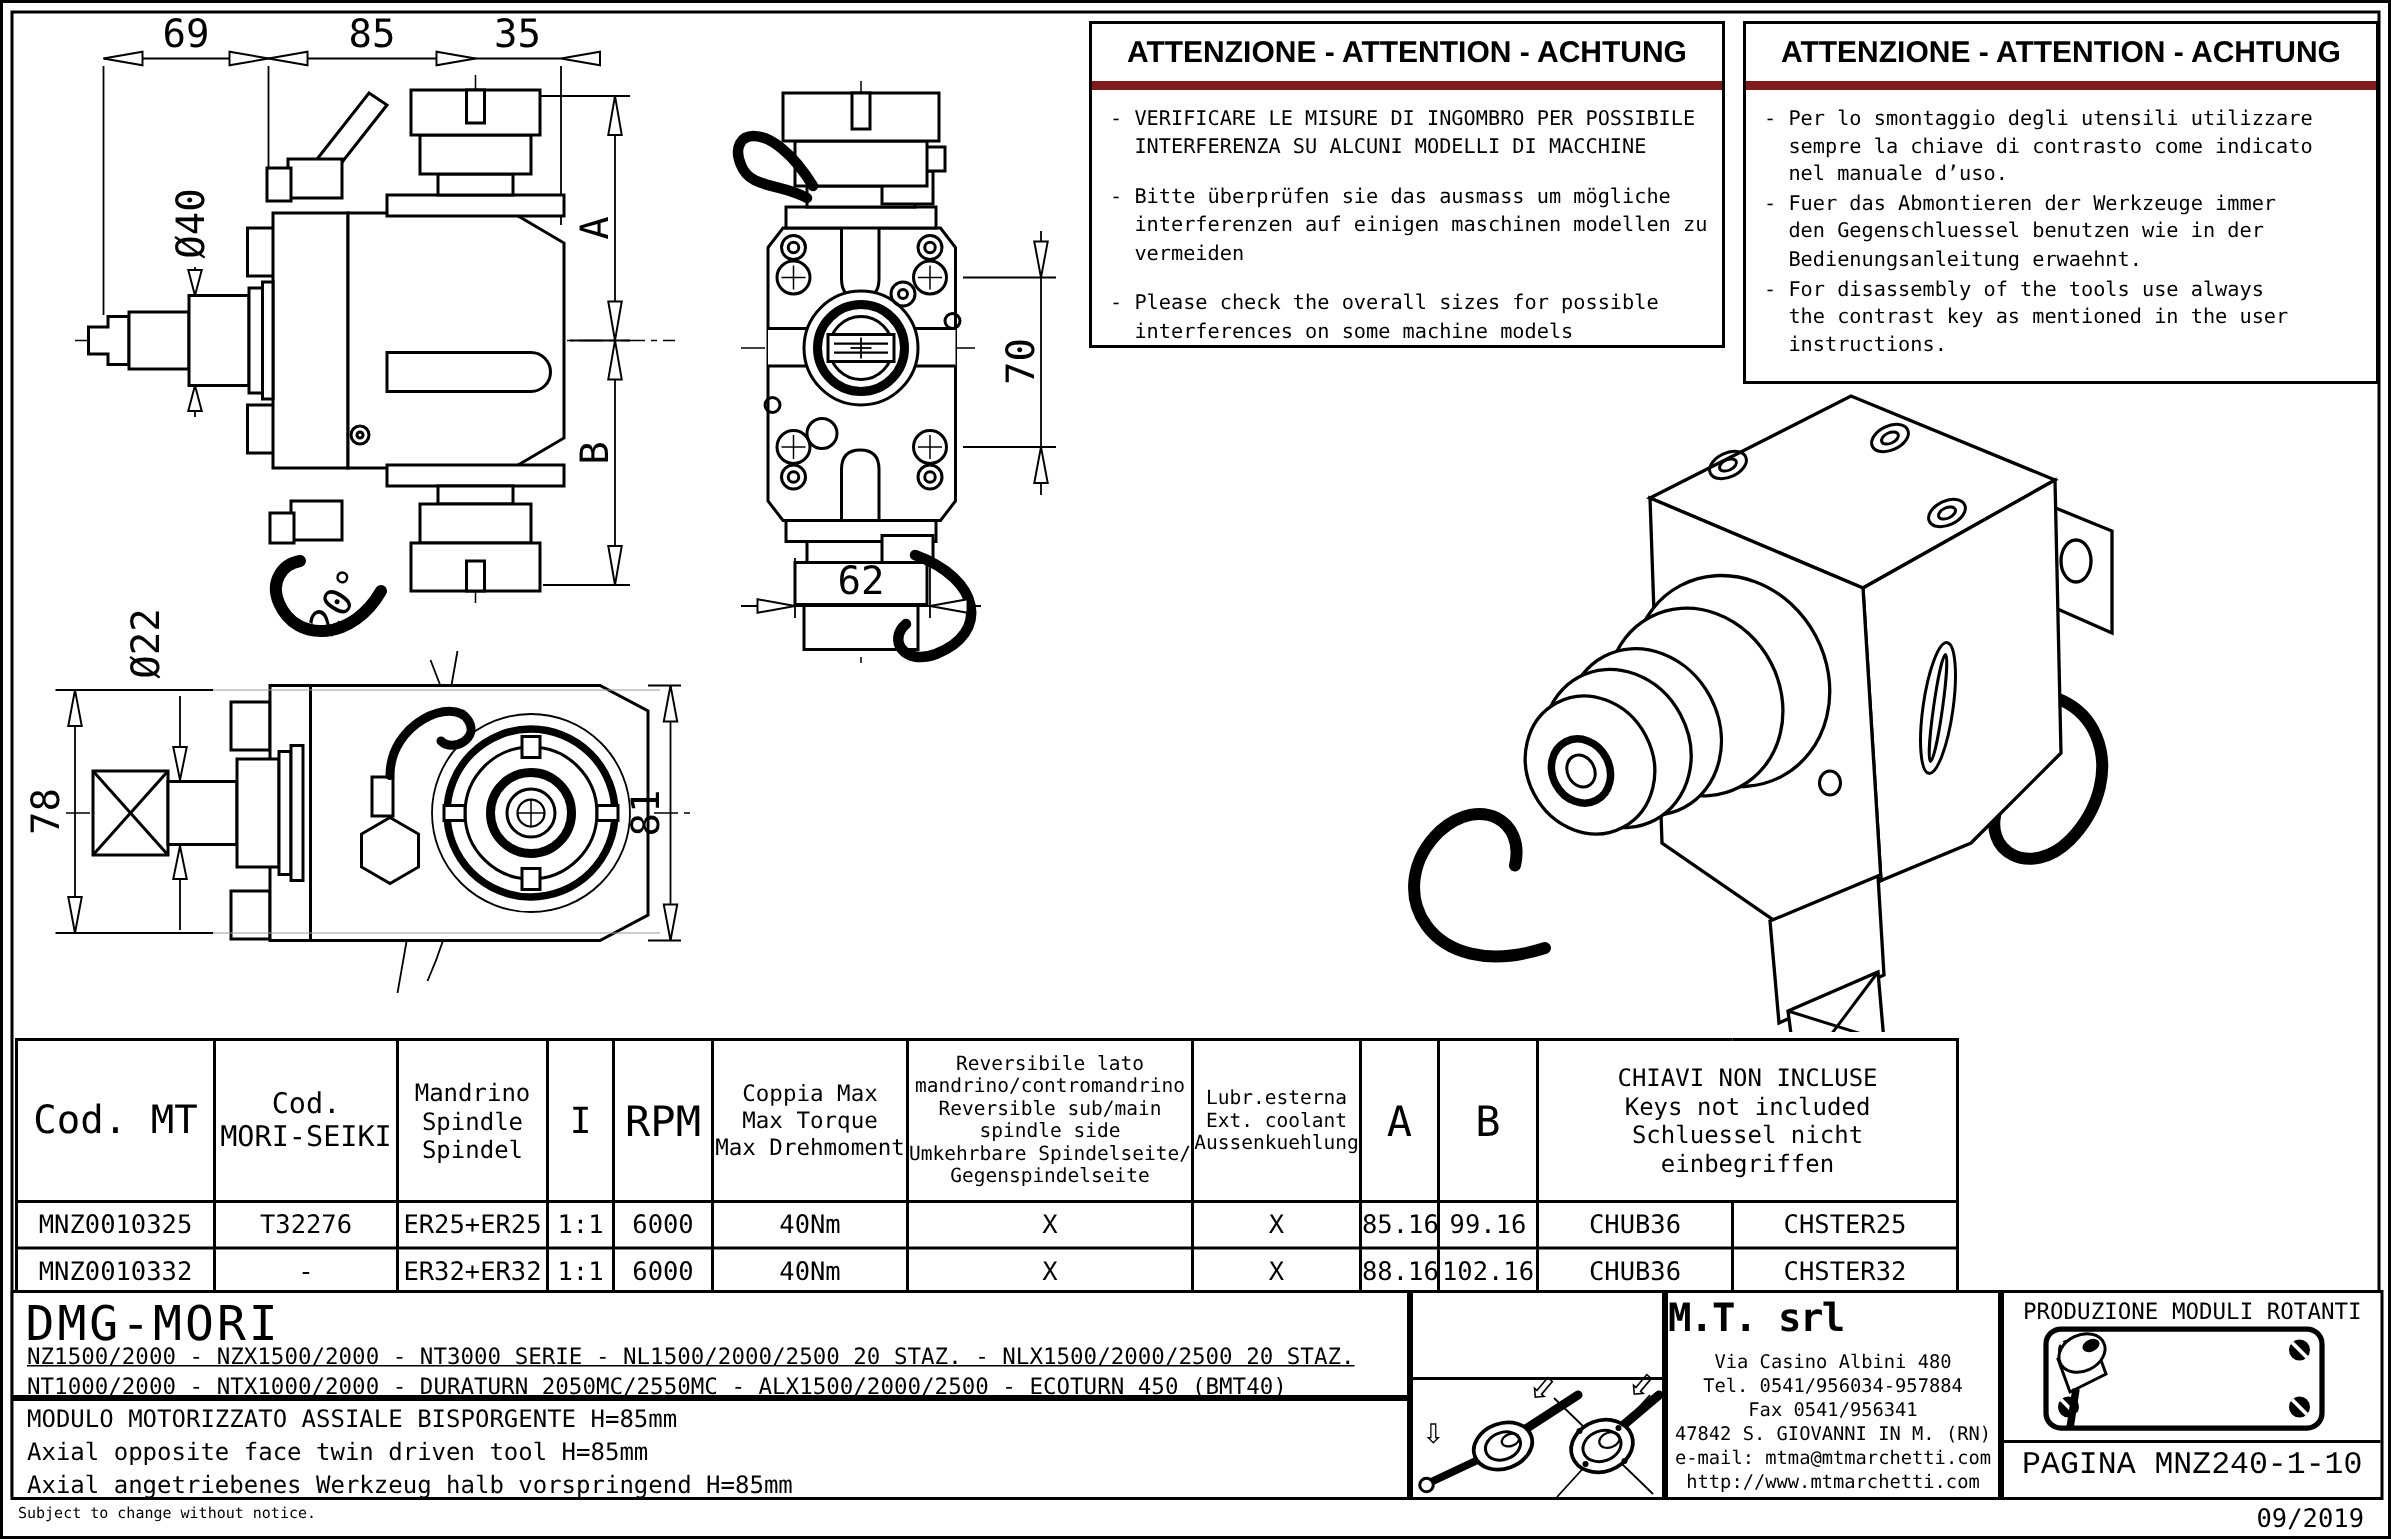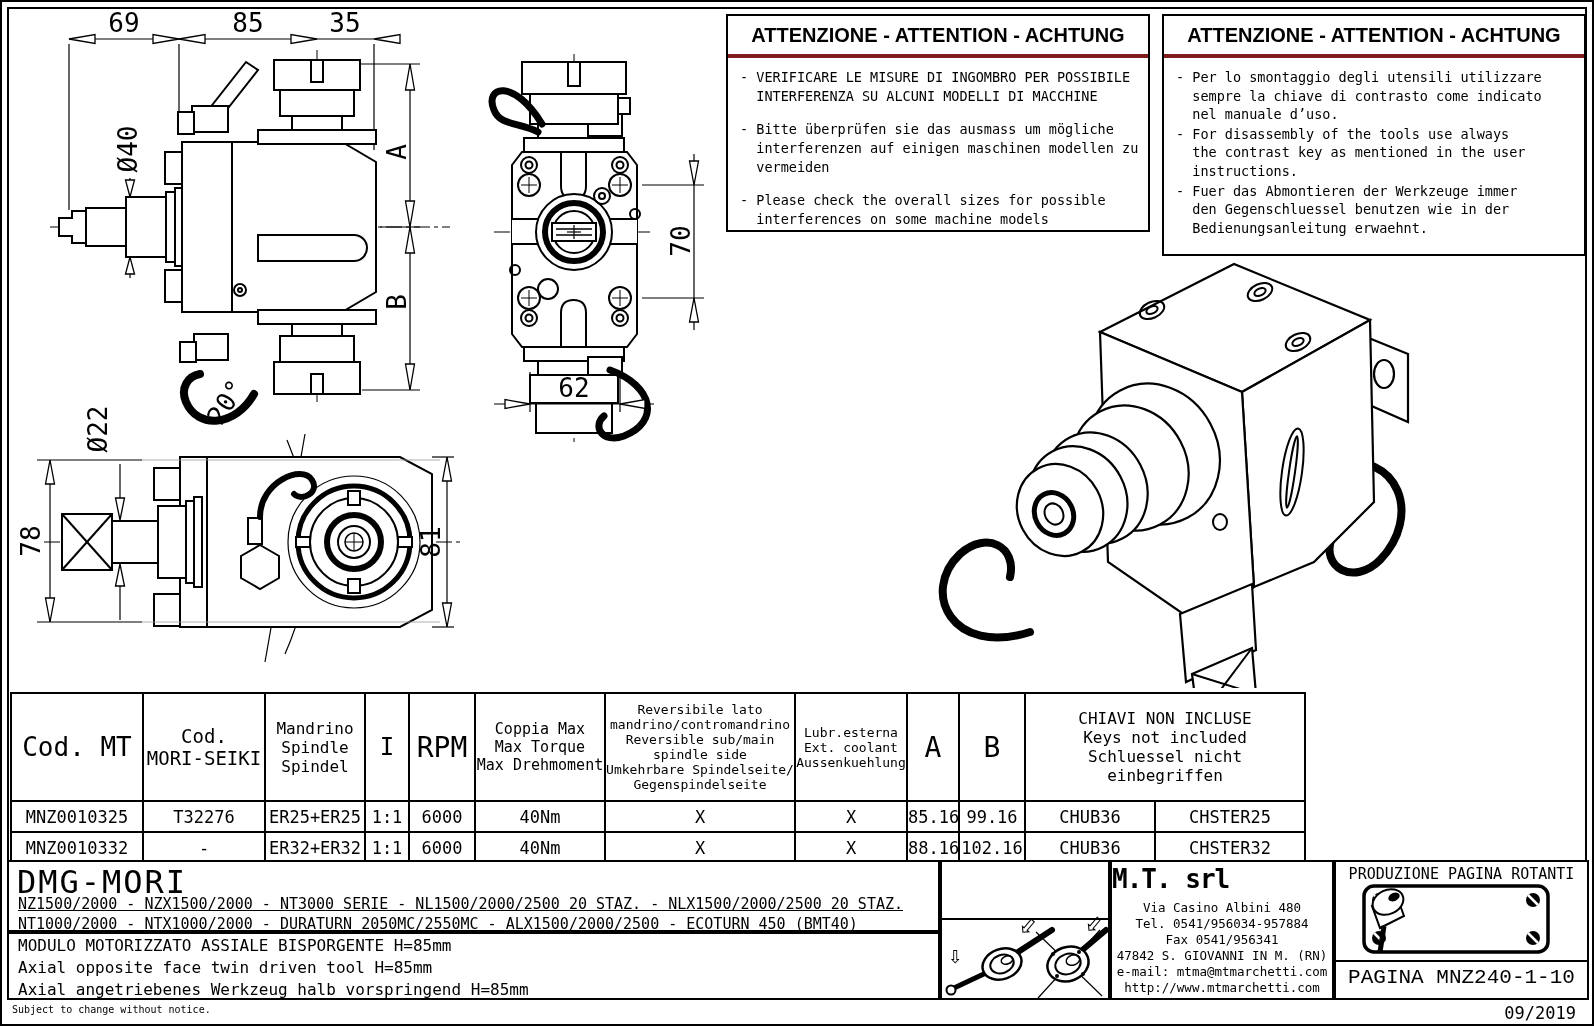--- a/index.html
+++ b/index.html
@@ -3,21 +3,21 @@
 <meta charset="utf-8">
 <style>
   html,body{margin:0;padding:0;background:#e8e8e8;}
   .page{position:relative;width:1594px;height:1026px;background:#fff;border:2px solid #000;box-sizing:border-box;overflow:hidden;
         font-family:"DejaVu Sans Mono",monospace;color:#000;}
   .frame{position:absolute;left:5px;top:5px;width:1580px;height:991px;border:2px solid #000;box-sizing:border-box;}
   svg{position:absolute;}
   .dim{position:absolute;font:26px "DejaVu Sans Mono",monospace;white-space:nowrap;}
   
   .att-box{position:absolute;border:2px solid #000;background:#fff;box-sizing:border-box;}
-  .att-title{height:38px;border-bottom:4px solid #7f1d1d;display:flex;align-items:center;justify-content:center;
+  .att-title{height:38px;border-bottom:6px solid #7f1d1d;display:flex;align-items:center;justify-content:center;
              font-family:"Liberation Sans",sans-serif;font-weight:bold;font-size:20px;letter-spacing:0px;}
   .att-body{padding:10px 10px 6px 12px;}
   .att-item{font:13.5px/19px "DejaVu Sans Mono",monospace;white-space:pre;}
   .att-box.b1 .att-item{margin-bottom:14px;}
   .att-box.b2 .att-item{margin-bottom:1px;line-height:18.6px;}
   
   table.spec{position:absolute;left:8px;top:690px;border-collapse:collapse;table-layout:fixed;width:1294px;}
   table.spec th,table.spec td{border:2px solid #000;text-align:center;vertical-align:middle;padding:0;overflow:hidden;}
   table.spec th{white-space:pre-line;font-weight:normal;height:106px;}
   table.spec td{height:29px;font-size:17px;}
@@ -353,26 +353,26 @@
   interferences on some machine models</div>
     </div>
   </div>
 
   <div class="att-box b2" style="left:1160px;top:12px;width:424px;height:242px">
     <div class="att-title">ATTENZIONE - ATTENTION - ACHTUNG</div>
     <div class="att-body">
       <div class="att-item">- Per lo smontaggio degli utensili utilizzare
   sempre la chiave di contrasto come indicato
   nel manuale d’uso.</div>
+      <div class="att-item">- Fuer das Abmontieren der Werkzeuge immer
+  den Gegenschluessel benutzen wie in der
+  Bedienungsanleitung erwaehnt.</div>
       <div class="att-item">- For disassembly of the tools use always
   the contrast key as mentioned in the user
   instructions.</div>
-      <div class="att-item">- Fuer das Abmontieren der Werkzeuge immer
-  den Gegenschluessel benutzen wie in der
-  Bedienungsanleitung erwaehnt.</div>
     </div>
   </div>
 
   <table class="spec">
     <colgroup>
       <col style="width:132px">
         <col style="width:122px">
         <col style="width:100px">
         <col style="width:44px">
       <col style="width:66px">
@@ -487,21 +487,21 @@
     <div class="mt-name">M.T. srl</div>
     <div class="mt-line" style="top:38px">Via Casino Albini 480</div>
     <div class="mt-line" style="top:54px">Tel. 0541/956034-957884</div>
     <div class="mt-line" style="top:70px">Fax 0541/956341</div>
     <div class="mt-line" style="top:86px">47842 S. GIOVANNI IN M. (RN)</div>
     <div class="mt-line" style="top:102px">e-mail: mtma@mtmarchetti.com</div>
     <div class="mt-line" style="top:118px">http://www.mtmarchetti.com</div>
   </div>
 
   <div class="blk" style="left:1332px;top:858px;width:255px;height:140px">
-    <div class="prod-title">PRODUZIONE PAGINA ROTANTI</div>
+    <div class="prod-title">PRODUZIONE MODULI ROTANTI</div>
     <svg style="left:0;top:0" width="255" height="98" viewBox="0 0 255 98">
       <g stroke="#000" fill="none">
         <rect x="28" y="24" width="184" height="66" rx="10" stroke-width="3.5" fill="#fff"></rect>
         <circle cx="43" cy="38" r="7" fill="#000" stroke="none"></circle>
         <circle cx="197" cy="38" r="7" fill="#000" stroke="none"></circle>
         <circle cx="43" cy="76" r="7" fill="#000" stroke="none"></circle>
         <circle cx="197" cy="76" r="7" fill="#000" stroke="none"></circle>
         <line x1="38" y1="33" x2="48" y2="43" stroke="#fff" stroke-width="2.5"></line>
         <line x1="192" y1="33" x2="202" y2="43" stroke="#fff" stroke-width="2.5"></line>
         <line x1="38" y1="71" x2="48" y2="81" stroke="#fff" stroke-width="2.5"></line>

